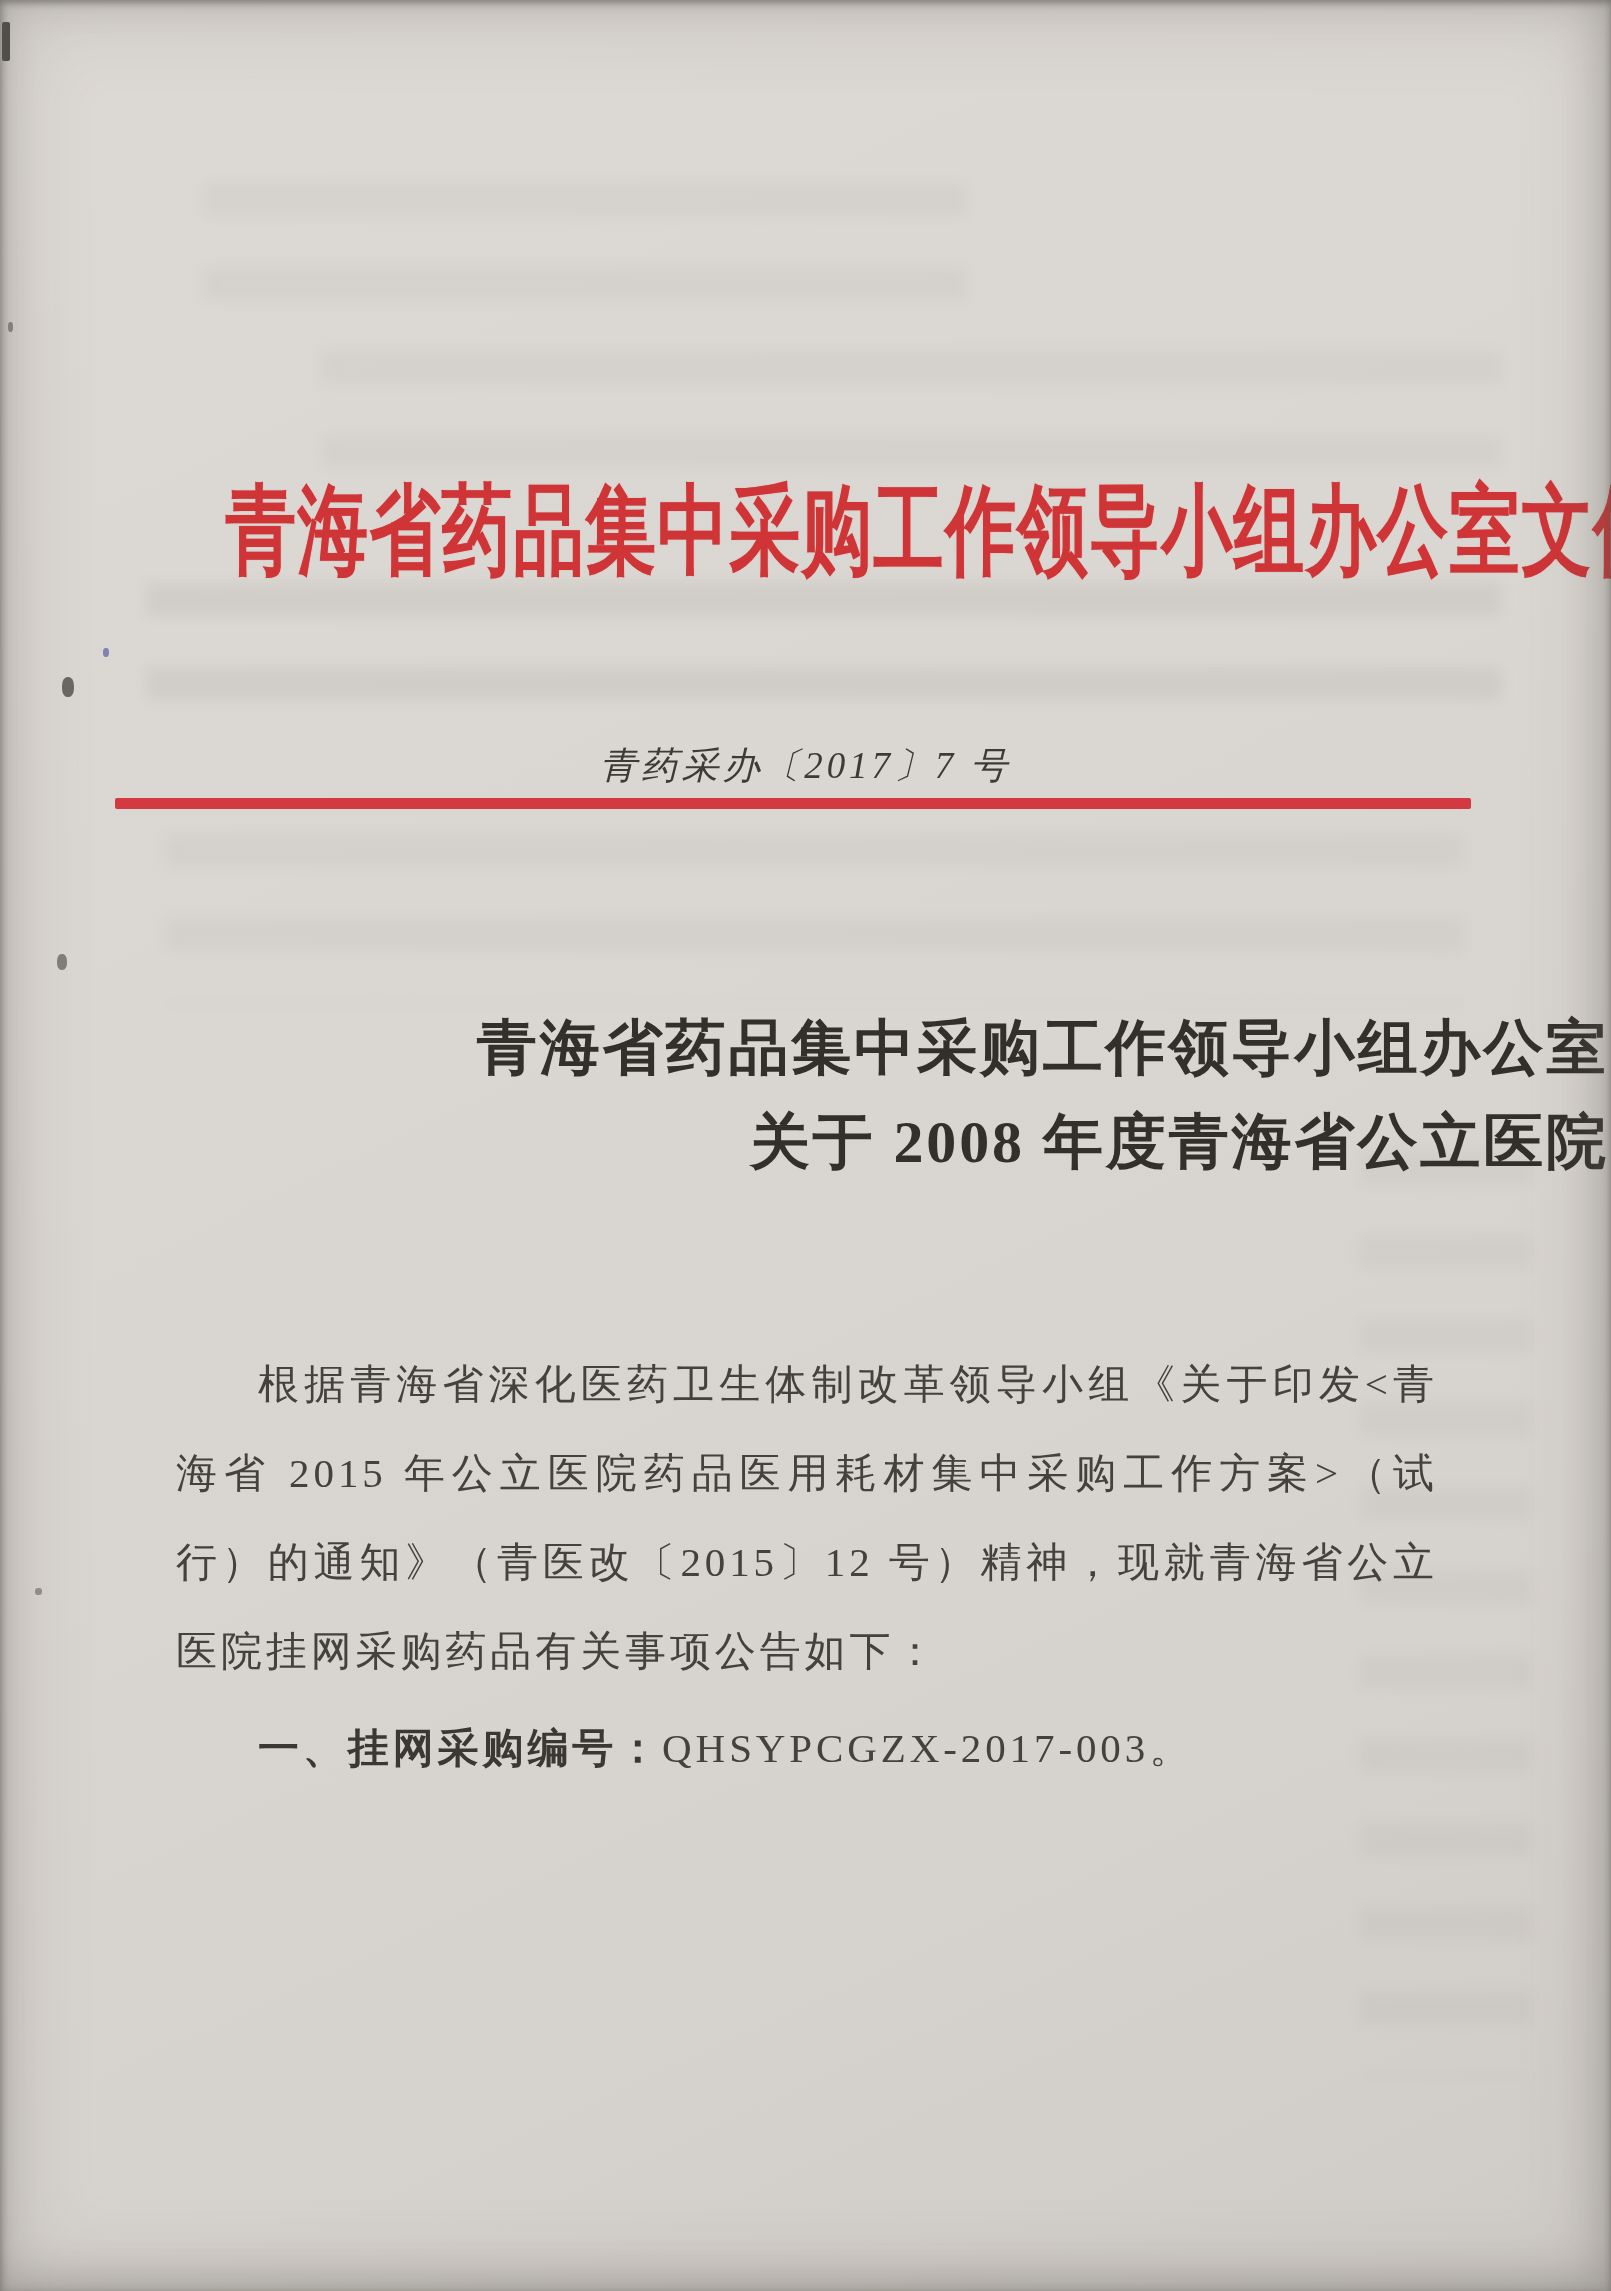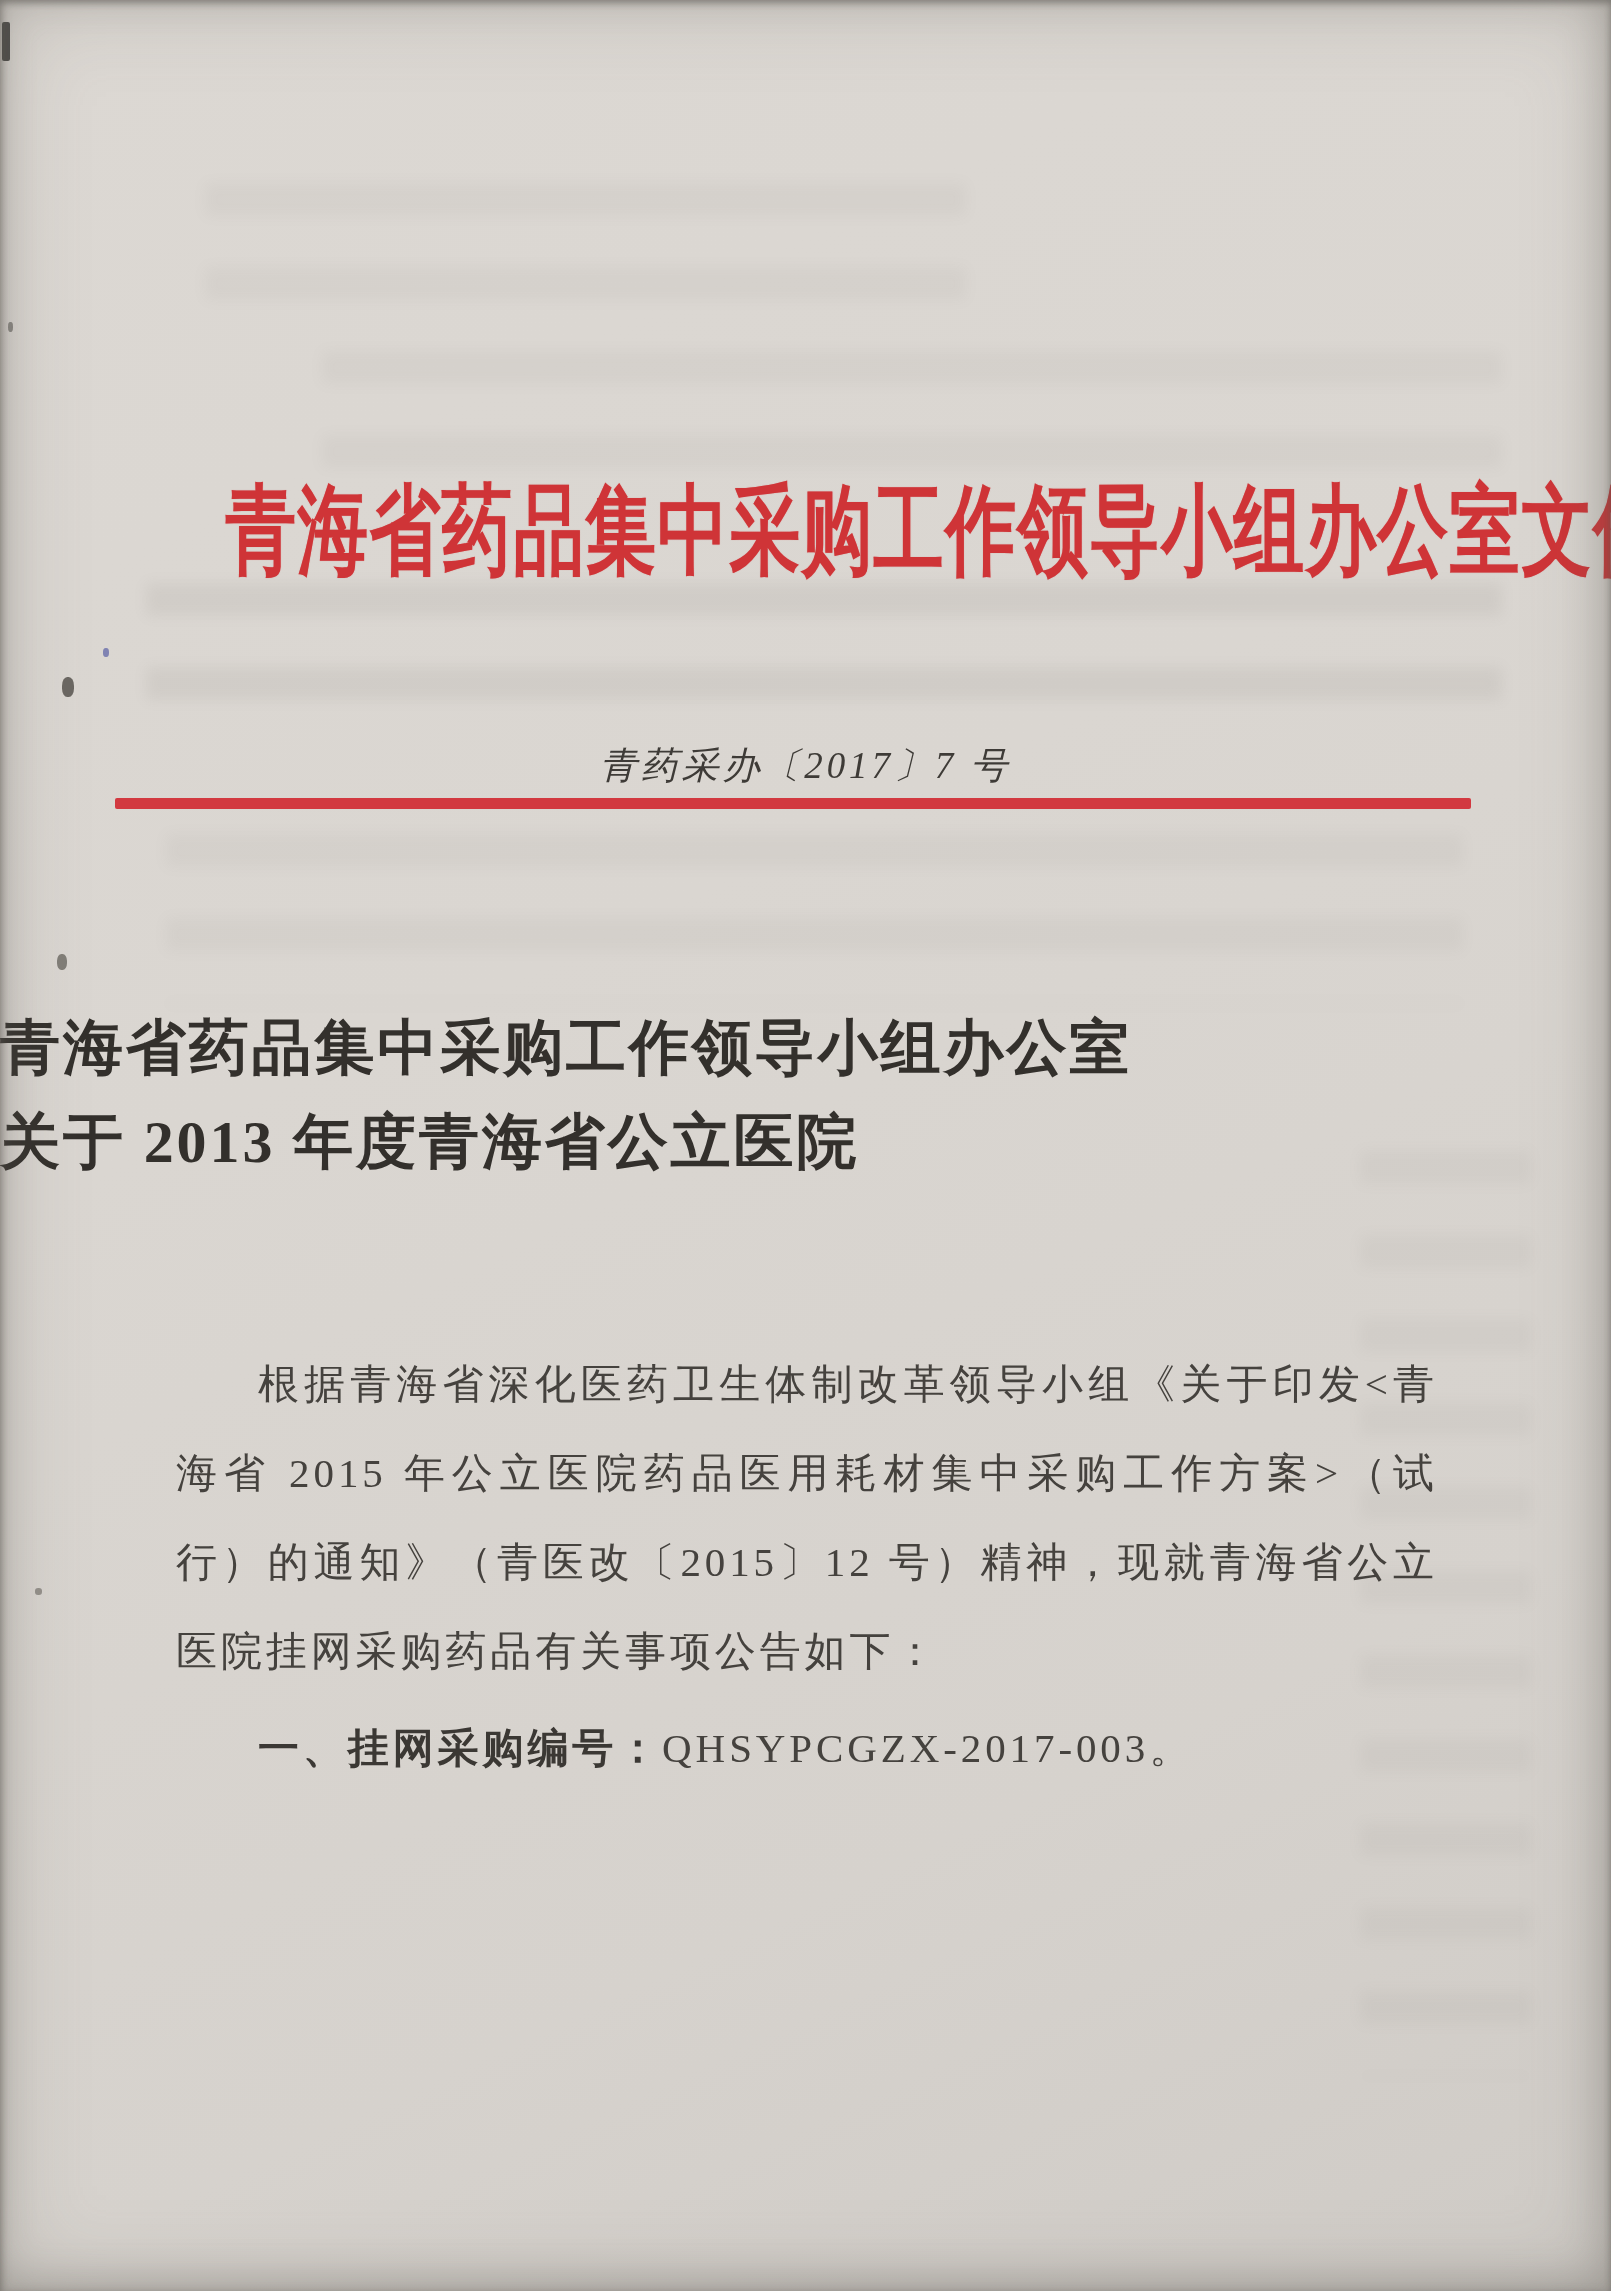--- a/index.html
+++ b/index.html
@@ -92,21 +92,21 @@
     background: #d23940;
     border-radius: 2px;
     z-index: 10;
   }
 
   .doc-title {
     position: absolute;
     top: 1001px;
     left: 0;
     width: 1609px;
-    text-align: left;
+    text-align: right;
     font-size: 60px;
     font-weight: 700;
     letter-spacing: 2.9px;
     line-height: 94px;
     color: #33302c;
     z-index: 10;
   }
 
   .body-text {
     position: absolute;
@@ -149,21 +149,21 @@
   <div class="speck" style="top:1588px; left:35px; width:6.8px; height:6.8px; background:rgba(80,76,70,0.5);"></div>
 
   <div class="red-header">青海省药品集中采购工作领导小组办公室文件</div>
 
   <div class="doc-number">青药采办〔2017〕7 号</div>
 
   <div class="red-divider"></div>
 
   <div class="doc-title">
     <div>青海省药品集中采购工作领导小组办公室</div>
-    <div>关于 2013 年度青海省公立医院</div>
+    <div>关于 2008 年度青海省公立医院</div>
   </div>
 
   <div class="body-text">
     <p>根据青海省深化医药卫生体制改革领导小组《关于印发&lt;青海省 2015 年公立医院药品医用耗材集中采购工作方案&gt;（试行）的通知》（青医改〔2015〕12 号）精神，现就青海省公立医院挂网采购药品有关事项公告如下：</p>
     <p><span class="item-label">一、挂网采购编号：</span><span>QHSYPCGZX-2017-003。</span></p>
   </div>
 
   <div class="vignette"></div>
 </div>
 

